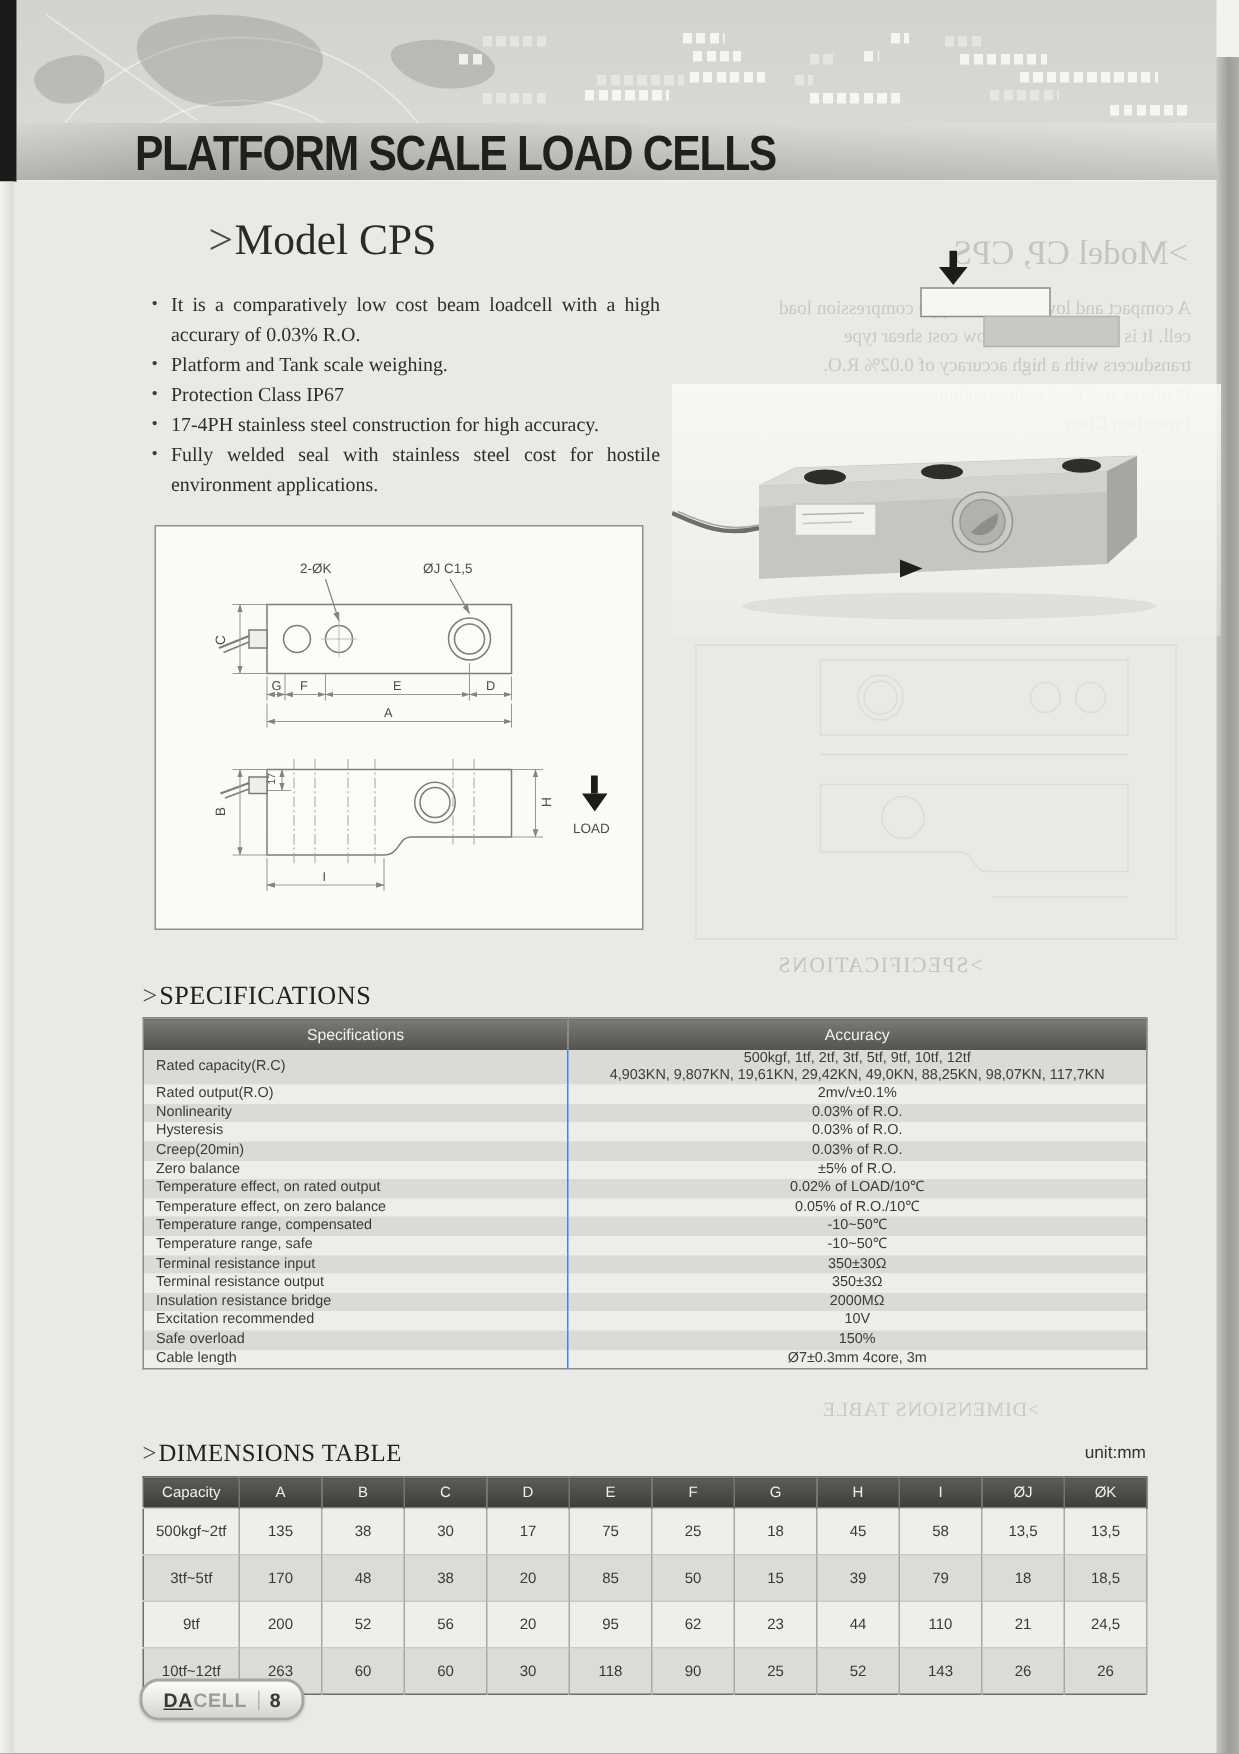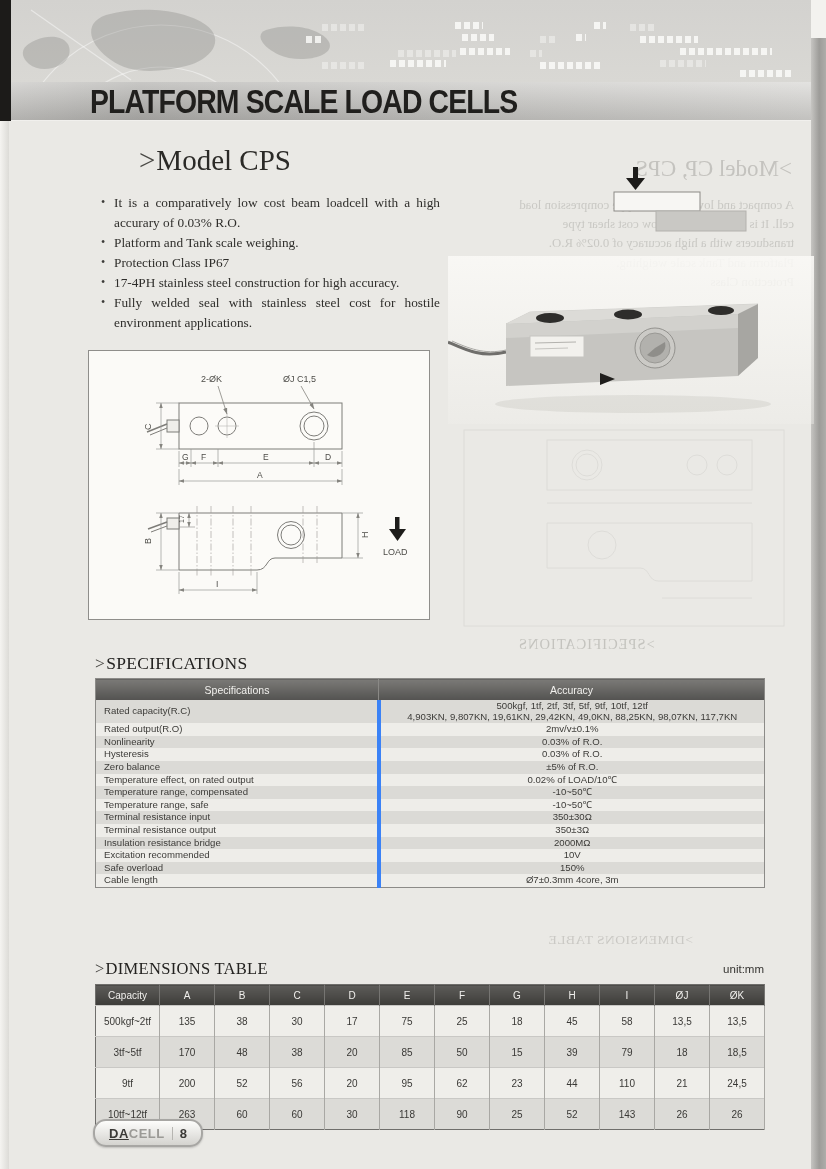--- a/index.html
+++ b/index.html
@@ -38,38 +38,38 @@
   .ghost-lines{left:448px;top:196px;width:346px;font-size:12.8px;line-height:1.5;text-align:justify;}
   .ghost-spec{left:518px;top:636px;font-size:14.5px;letter-spacing:1px;color:rgba(158,157,152,.5);}
   .ghost-dim{left:548px;top:932px;font-size:13.5px;letter-spacing:.5px;color:rgba(163,162,158,.45);}
   .ghost-draw{left:452px;top:428px;width:340px;height:205px;opacity:.13;transform:scaleX(-1);}
   
   .load-diagram{position:absolute;left:612px;top:167px;width:140px;height:78px;}
   
   .photo{position:absolute;left:448px;top:256px;width:366px;height:168px;
      background:linear-gradient(180deg,rgba(250,249,246,.9),rgba(240,239,235,.4));}
   
-  .draw-box{position:absolute;left:88px;top:350px;width:324px;height:268px;background:#fbfaf7;
-     border:1px solid #8f8e8b;padding-left:16px;}
+  .draw-box{position:absolute;left:103px;top:350px;width:324px;height:268px;background:#fbfaf7;
+     border:1px solid #8f8e8b;}
   .draw-box svg{display:block;}
   svg text{font-family:"Liberation Sans",sans-serif;fill:#4d4c48;}
   
   .sec-heading{position:absolute;font-family:"Liberation Serif",serif;color:#232220;letter-spacing:.3px;}
   .sec-heading .marker{color:#454440;margin-right:1px;}
   #spec-heading{left:95px;top:653px;font-size:17.5px;}
   #dim-heading{left:95px;top:959px;font-size:16.5px;}
   .unit-label{position:absolute;right:62px;top:963px;font-size:11.5px;color:#343330;}
   
   .spec-table{position:absolute;left:95px;top:678px;width:670px;border-collapse:collapse;
      border:1px solid #8c8b88;table-layout:fixed;}
   .spec-table th{height:19px;background:linear-gradient(180deg,#7b7a77,#535250);color:#f2f1ee;
      font-weight:400;font-size:10.5px;border-right:1px solid #8a8986;}
   .spec-table td{padding:1px 4px;line-height:10.6px;font-size:9.6px;color:#3c3b38;}
   .spec-table col.c1{width:283px;}
-  .spec-label-cell{text-align:left;padding-left:8px!important;border-right:4px solid #3b82f6;}
+  .spec-label-cell{text-align:left;padding-left:8px!important;border-right:1px solid #3b82f6;}
   .spec-value-cell{text-align:center;}
   .spec-table tbody tr:nth-child(odd){background:#dbdad6;}
   .spec-table tbody tr:nth-child(even){background:#eeede9;}
   
   .dim-table{position:absolute;left:95px;top:984px;width:670px;border-collapse:collapse;
      border:1px solid #6f6e6b;table-layout:fixed;text-align:center;}
   .dim-table th{height:18px;background:linear-gradient(180deg,#5d5c59,#3d3c39);color:#f0efec;
      font-weight:400;font-size:10px;border-right:1px solid #767572;}
   .dim-table td{height:28px;font-size:10px;color:#3a3936;border-right:1px solid #a9a8a4;
      border-top:1px solid #c9c8c5;}
@@ -374,37 +374,51 @@
 
   <tr>
     <td class="spec-label-cell">Hysteresis</td>
     <td class="spec-value-cell">
       <div>0.03% of R.O.</div>
       <div></div>
     </td>
   </tr>
 
 
+  <tr>
+    <td class="spec-label-cell">Creep(20min)</td>
+    <td class="spec-value-cell">
+      <div>0.03% of R.O.</div>
+      <div></div>
+    </td>
+  </tr>
 
   <tr>
     <td class="spec-label-cell">Zero balance</td>
     <td class="spec-value-cell">
       <div>±5% of R.O.</div>
       <div></div>
     </td>
   </tr>
 
   <tr>
     <td class="spec-label-cell">Temperature effect, on rated output</td>
     <td class="spec-value-cell">
       <div>0.02% of LOAD/10℃</div>
       <div></div>
     </td>
   </tr>
 
+  <tr>
+    <td class="spec-label-cell">Temperature effect, on zero balance</td>
+    <td class="spec-value-cell">
+      <div>0.05% of R.O./10℃</div>
+      <div></div>
+    </td>
+  </tr>
 
   <tr>
     <td class="spec-label-cell">Temperature range, compensated</td>
     <td class="spec-value-cell">
       <div>-10~50℃</div>
       <div></div>
     </td>
   </tr>
 
   <tr>

